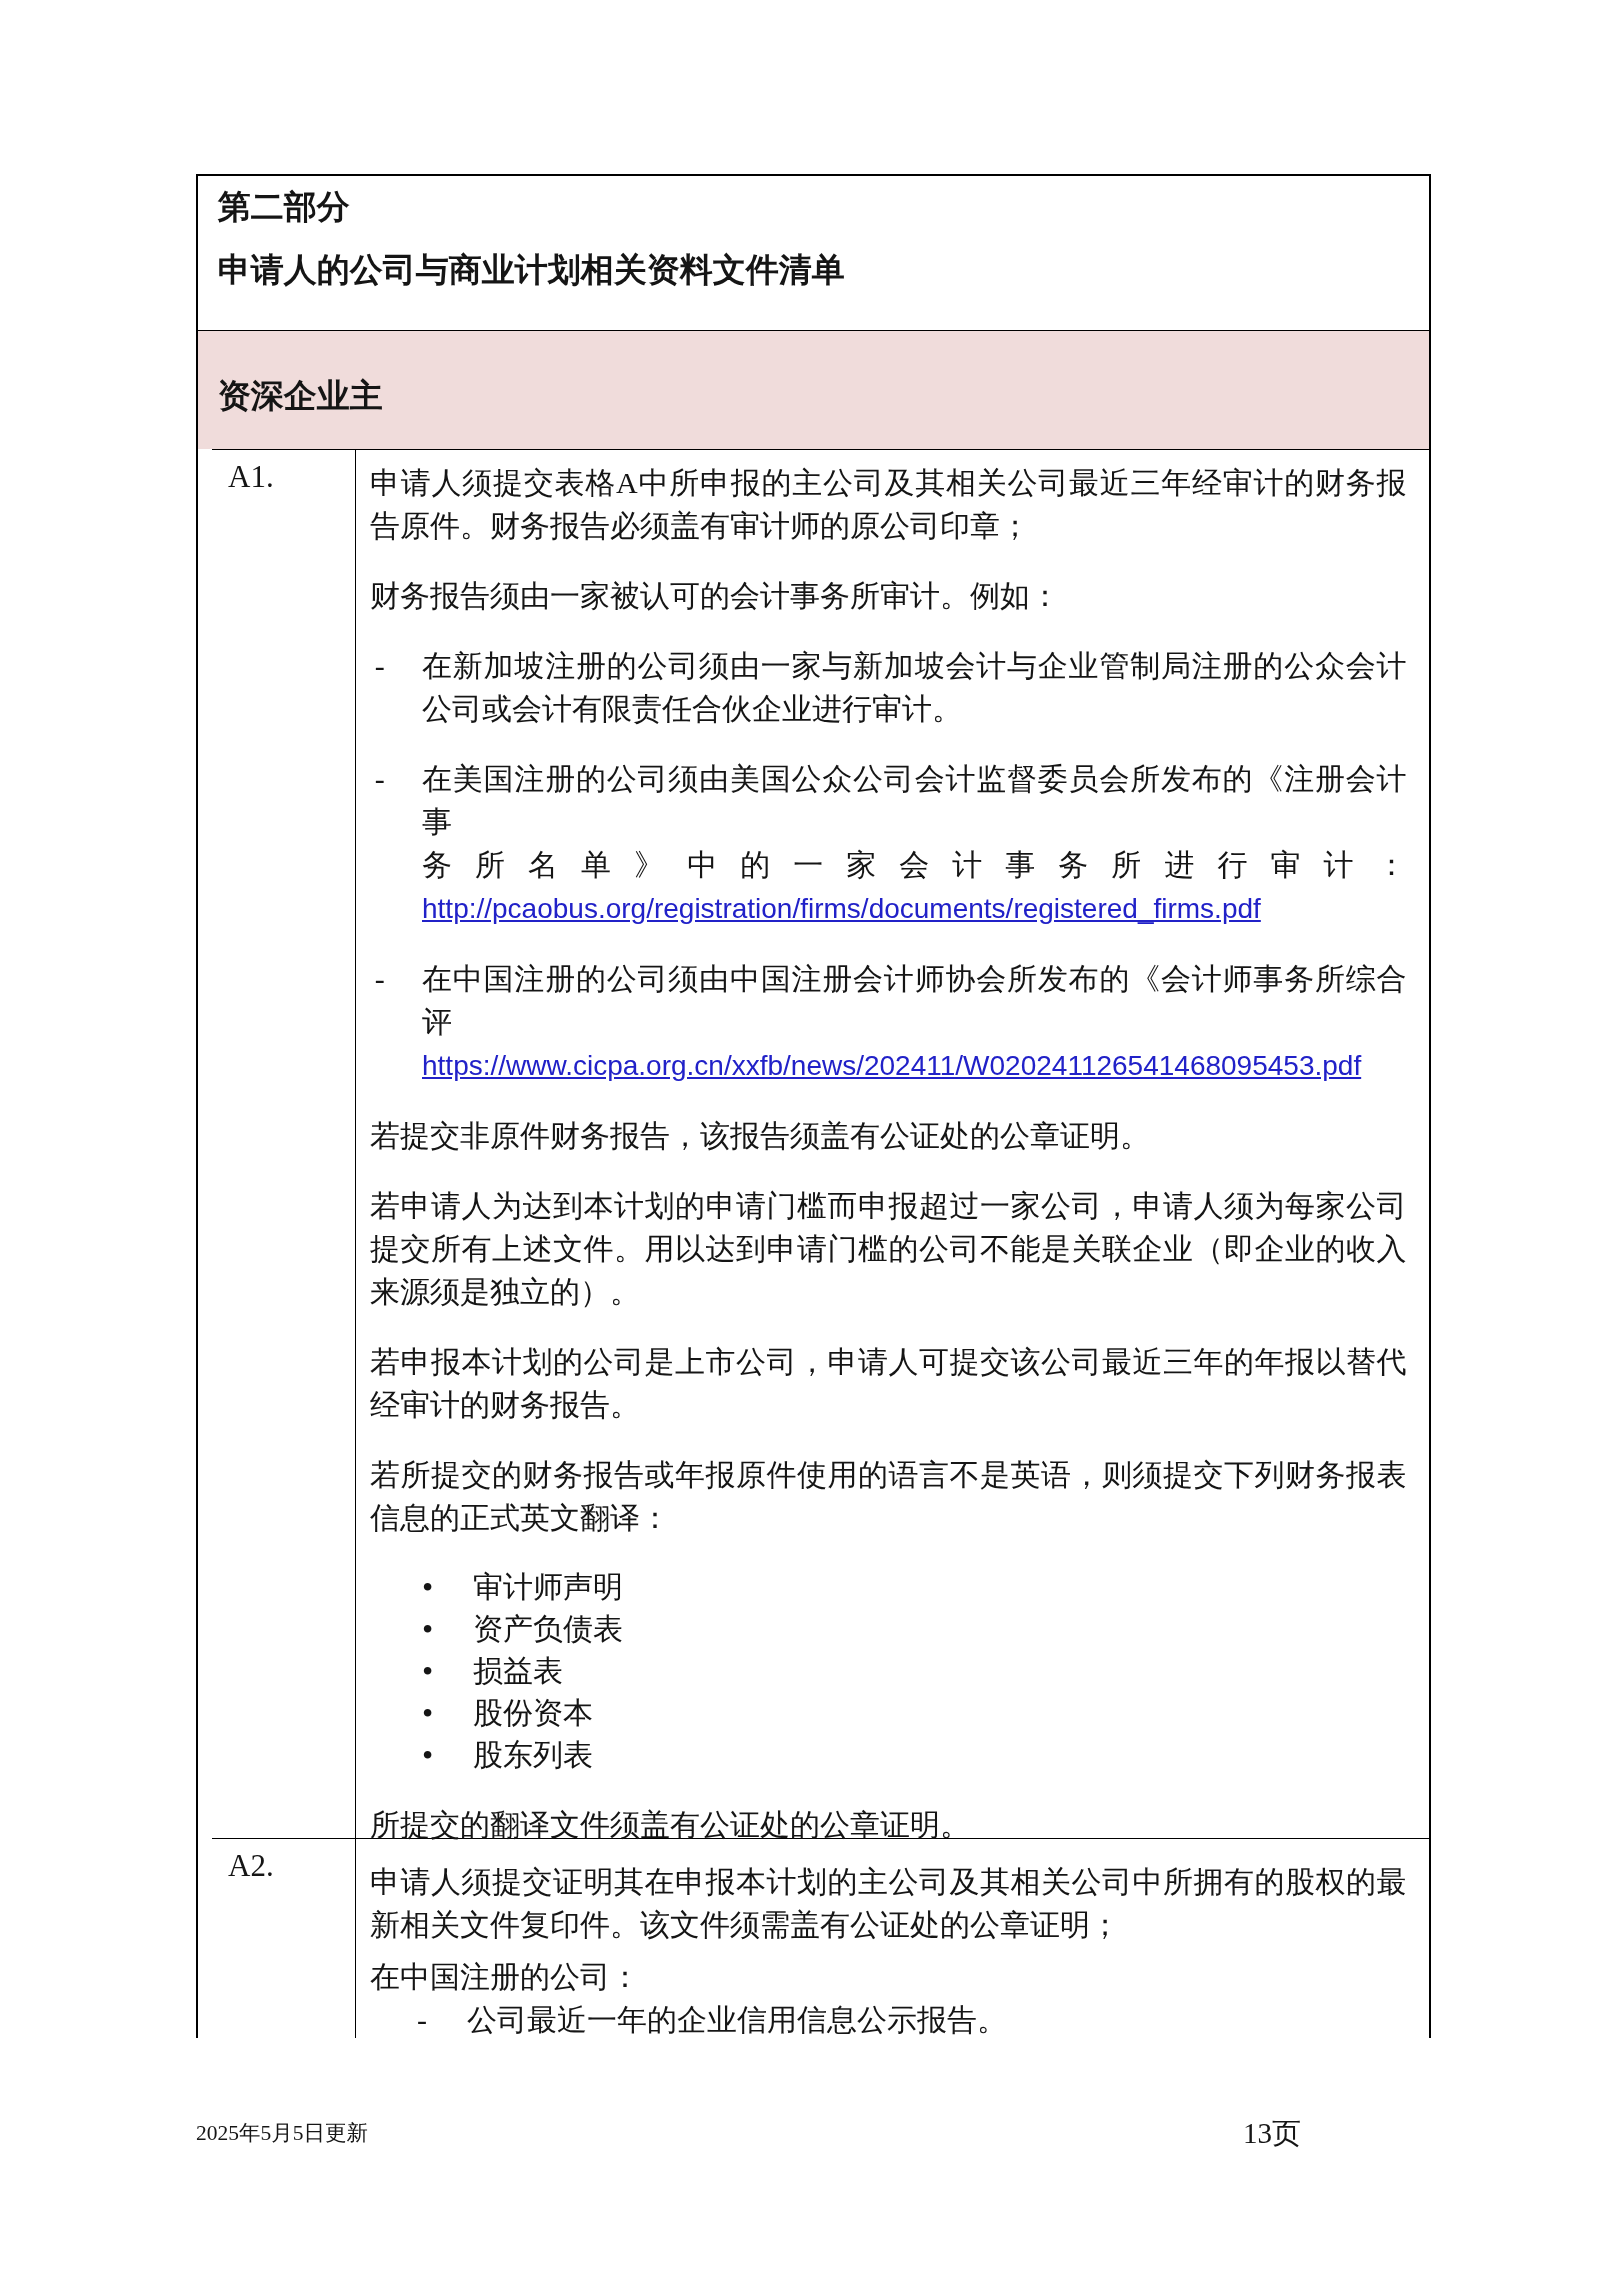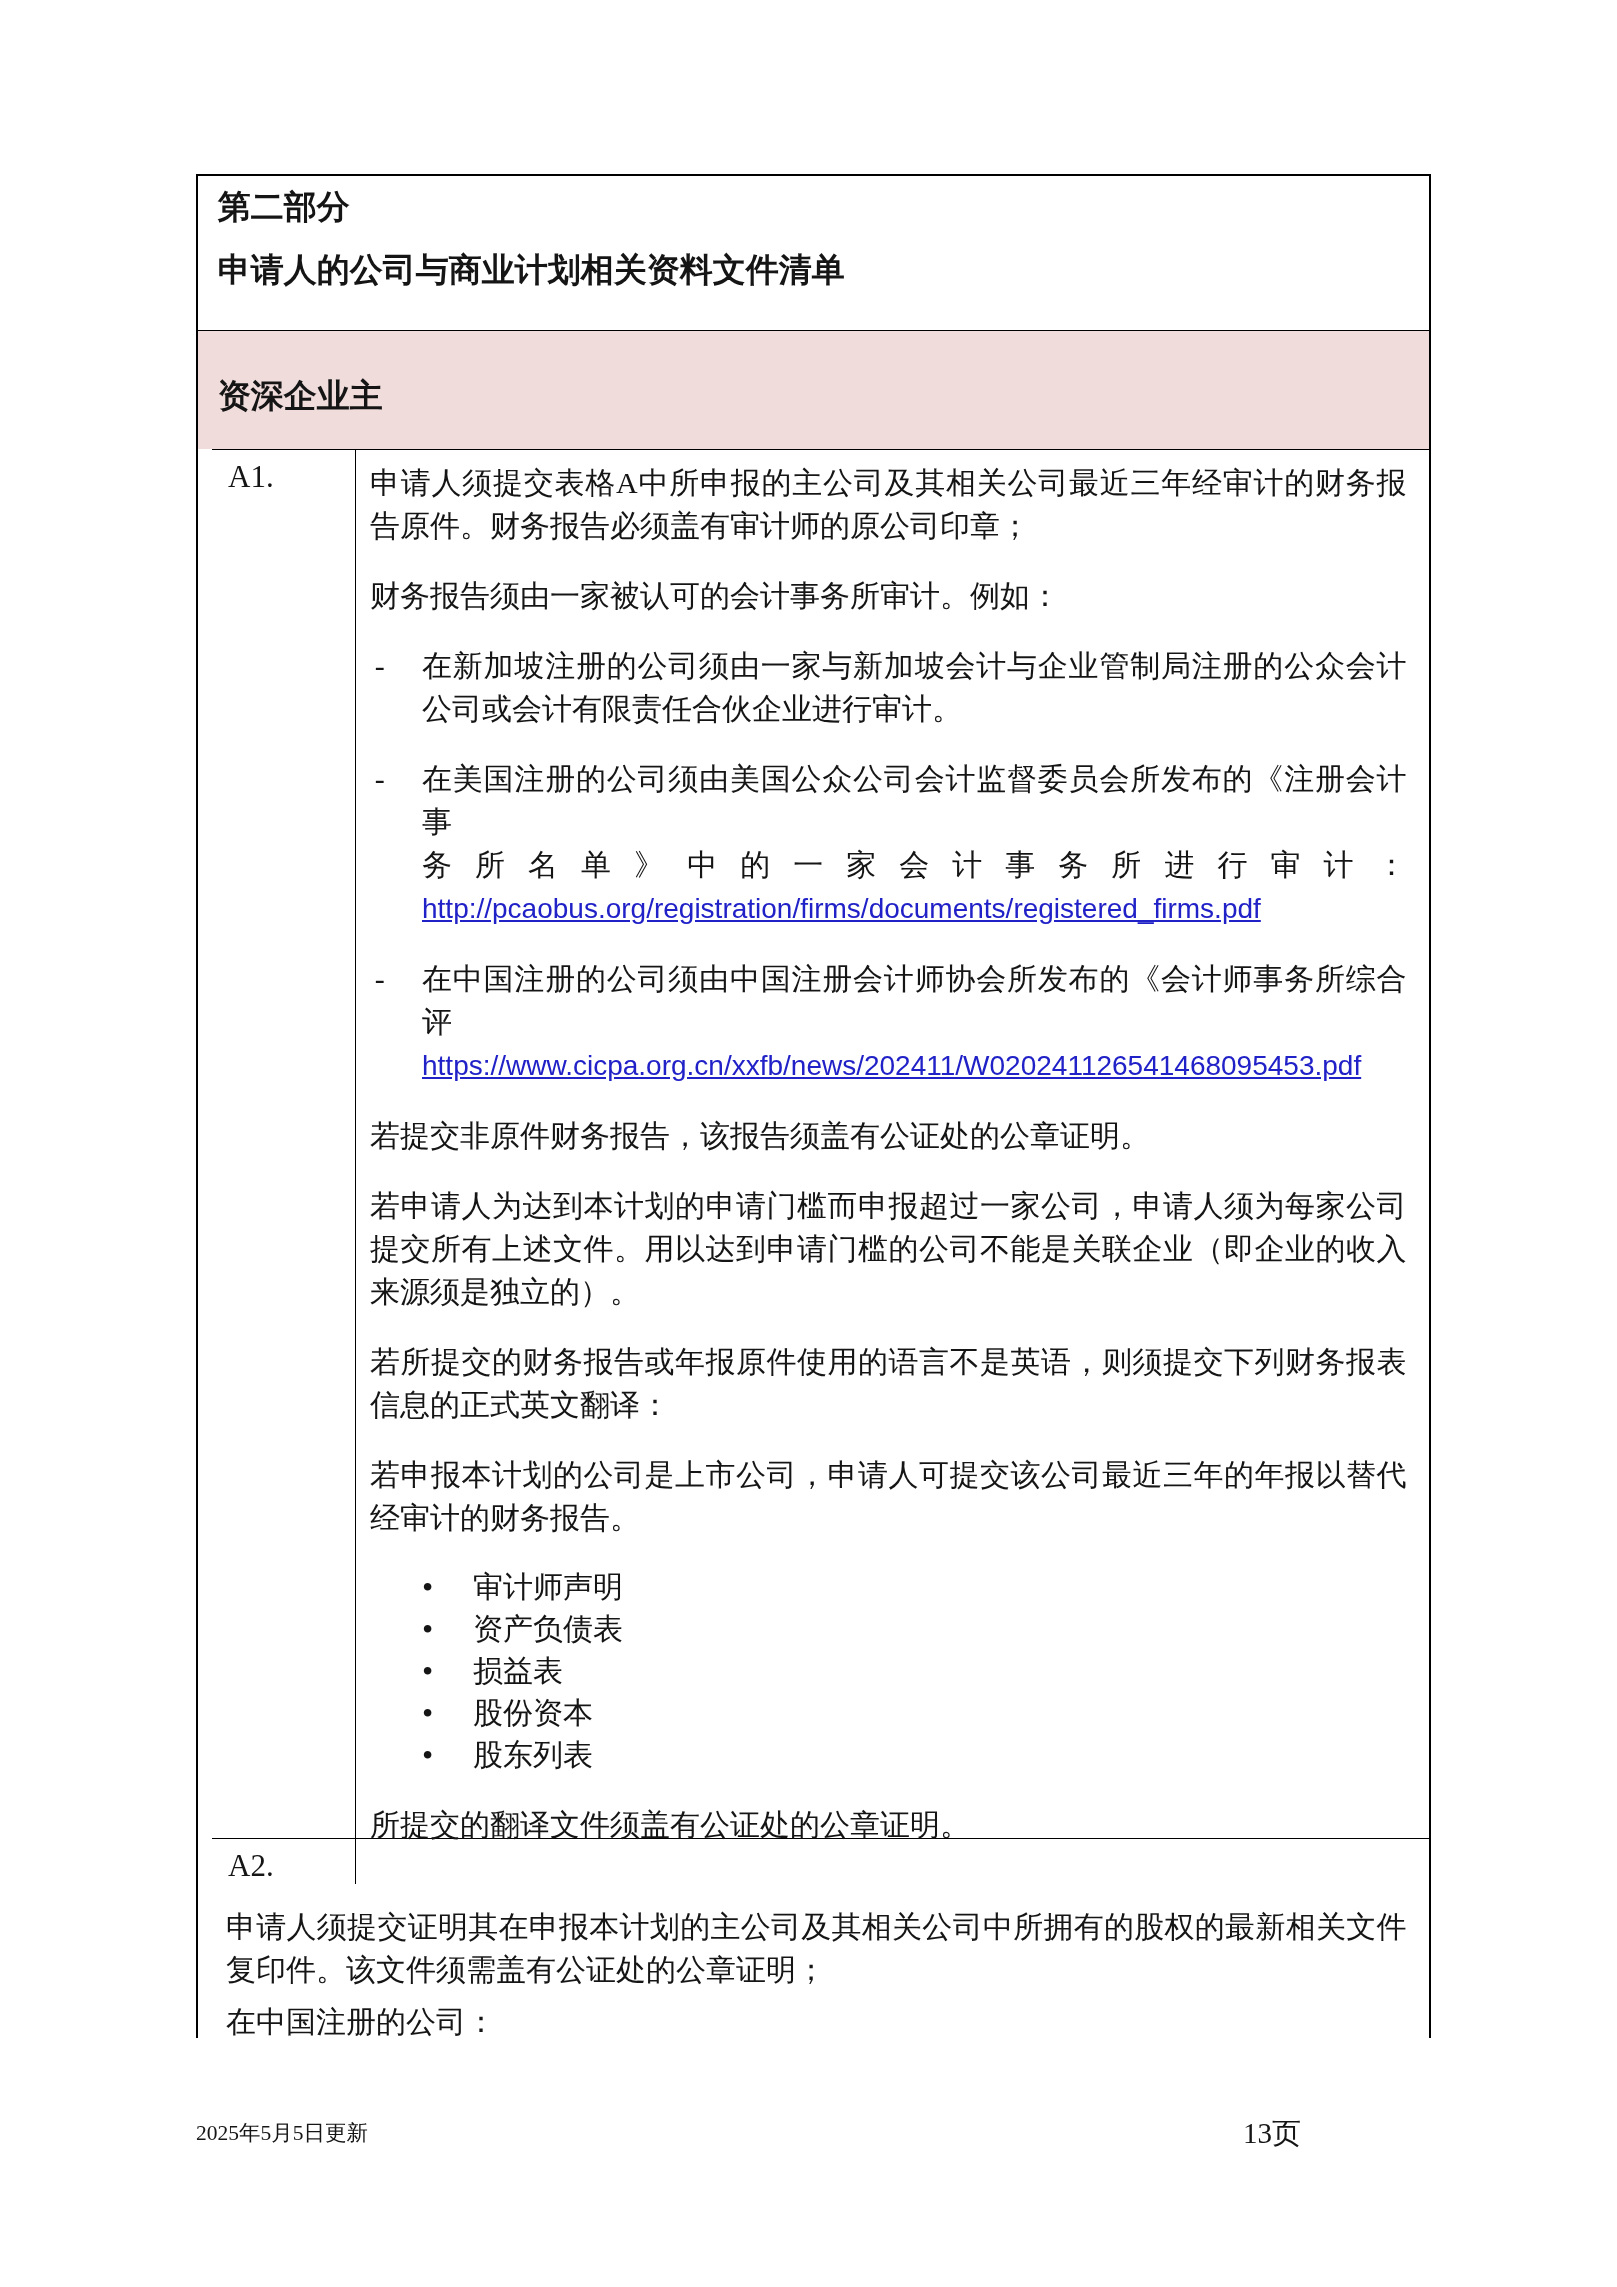--- a/index.html
+++ b/index.html
@@ -13,21 +13,21 @@
 
   .row-part{height:154px;box-sizing:border-box;padding:11.2px 20.6px 0 19.7px;}
   .part-title{font-size:33px;font-weight:bold;line-height:41px;}
   .part-subtitle{font-size:33px;font-weight:bold;line-height:41px;margin-top:22px;}
 
   .row-section{height:119px;box-sizing:border-box;border-top:1.9px solid #000;
                padding:43px 20.6px 0 19.7px;font-size:33px;font-weight:bold;}
 
   .trow{display:flex;border-top:1.9px solid #000;box-sizing:border-box;margin-left:14px;}
   #rows .trow:first-child{height:1389px;}
-  #rows .trow:last-child{height:200px;flex-direction:column;}
+  #rows .trow:last-child{height:200px;}
 
   .cell-id{width:144px;flex:none;box-sizing:border-box;border-right:1.9px solid #000;
            padding:9.4px 0 0 16px;font-size:31px;}
   .cell-body{flex:1;box-sizing:border-box;padding:11.2px 22.5px 0 14px;
              font-size:30px;line-height:43px;text-align:justify;}
   #rows .trow:last-child .cell-body{padding-top:20.6px;}
 
   .blk{margin-bottom:27px;}
   #rows .trow:last-child .blk{margin-bottom:9.4px;}
   .blk.tight{margin-bottom:0 !important;}
@@ -85,22 +85,22 @@
             </div>
             <div class="blk dash">
               <div class="dmark">-</div>
               <div class="dbody">
                 <div>在中国注册的公司须由中国注册会计师协会所发布的《会计师事务所综合评</div>
                 <div><a class="doclink" style="color: rgb(33, 33, 200);">https://www.cicpa.org.cn/xxfb/news/202411/W020241126541468095453.pdf</a></div>
               </div>
             </div>
             <div class="blk para">若提交非原件财务报告，该报告须盖有公证处的公章证明。</div>
             <div class="blk para">若申请人为达到本计划的申请门槛而申报超过一家公司，申请人须为每家公司提交所有上述文件。用以达到申请门槛的公司不能是关联企业（即企业的收入来源须是独立的）。</div>
+            <div class="blk para">若申报本计划的公司是上市公司，申请人可提交该公司最近三年的年报以替代经审计的财务报告。</div>
             <div class="blk para">若所提交的财务报告或年报原件使用的语言不是英语，则须提交下列财务报表信息的正式英文翻译：</div>
-            <div class="blk para">若申报本计划的公司是上市公司，申请人可提交该公司最近三年的年报以替代经审计的财务报告。</div>
             <div class="blk bullets">
               <div class="bi">
                 <div class="dot">•</div>
                 <div>审计师声明</div>
               </div>
               <div class="bi">
                 <div class="dot">•</div>
                 <div>资产负债表</div>
               </div>
               <div class="bi">

